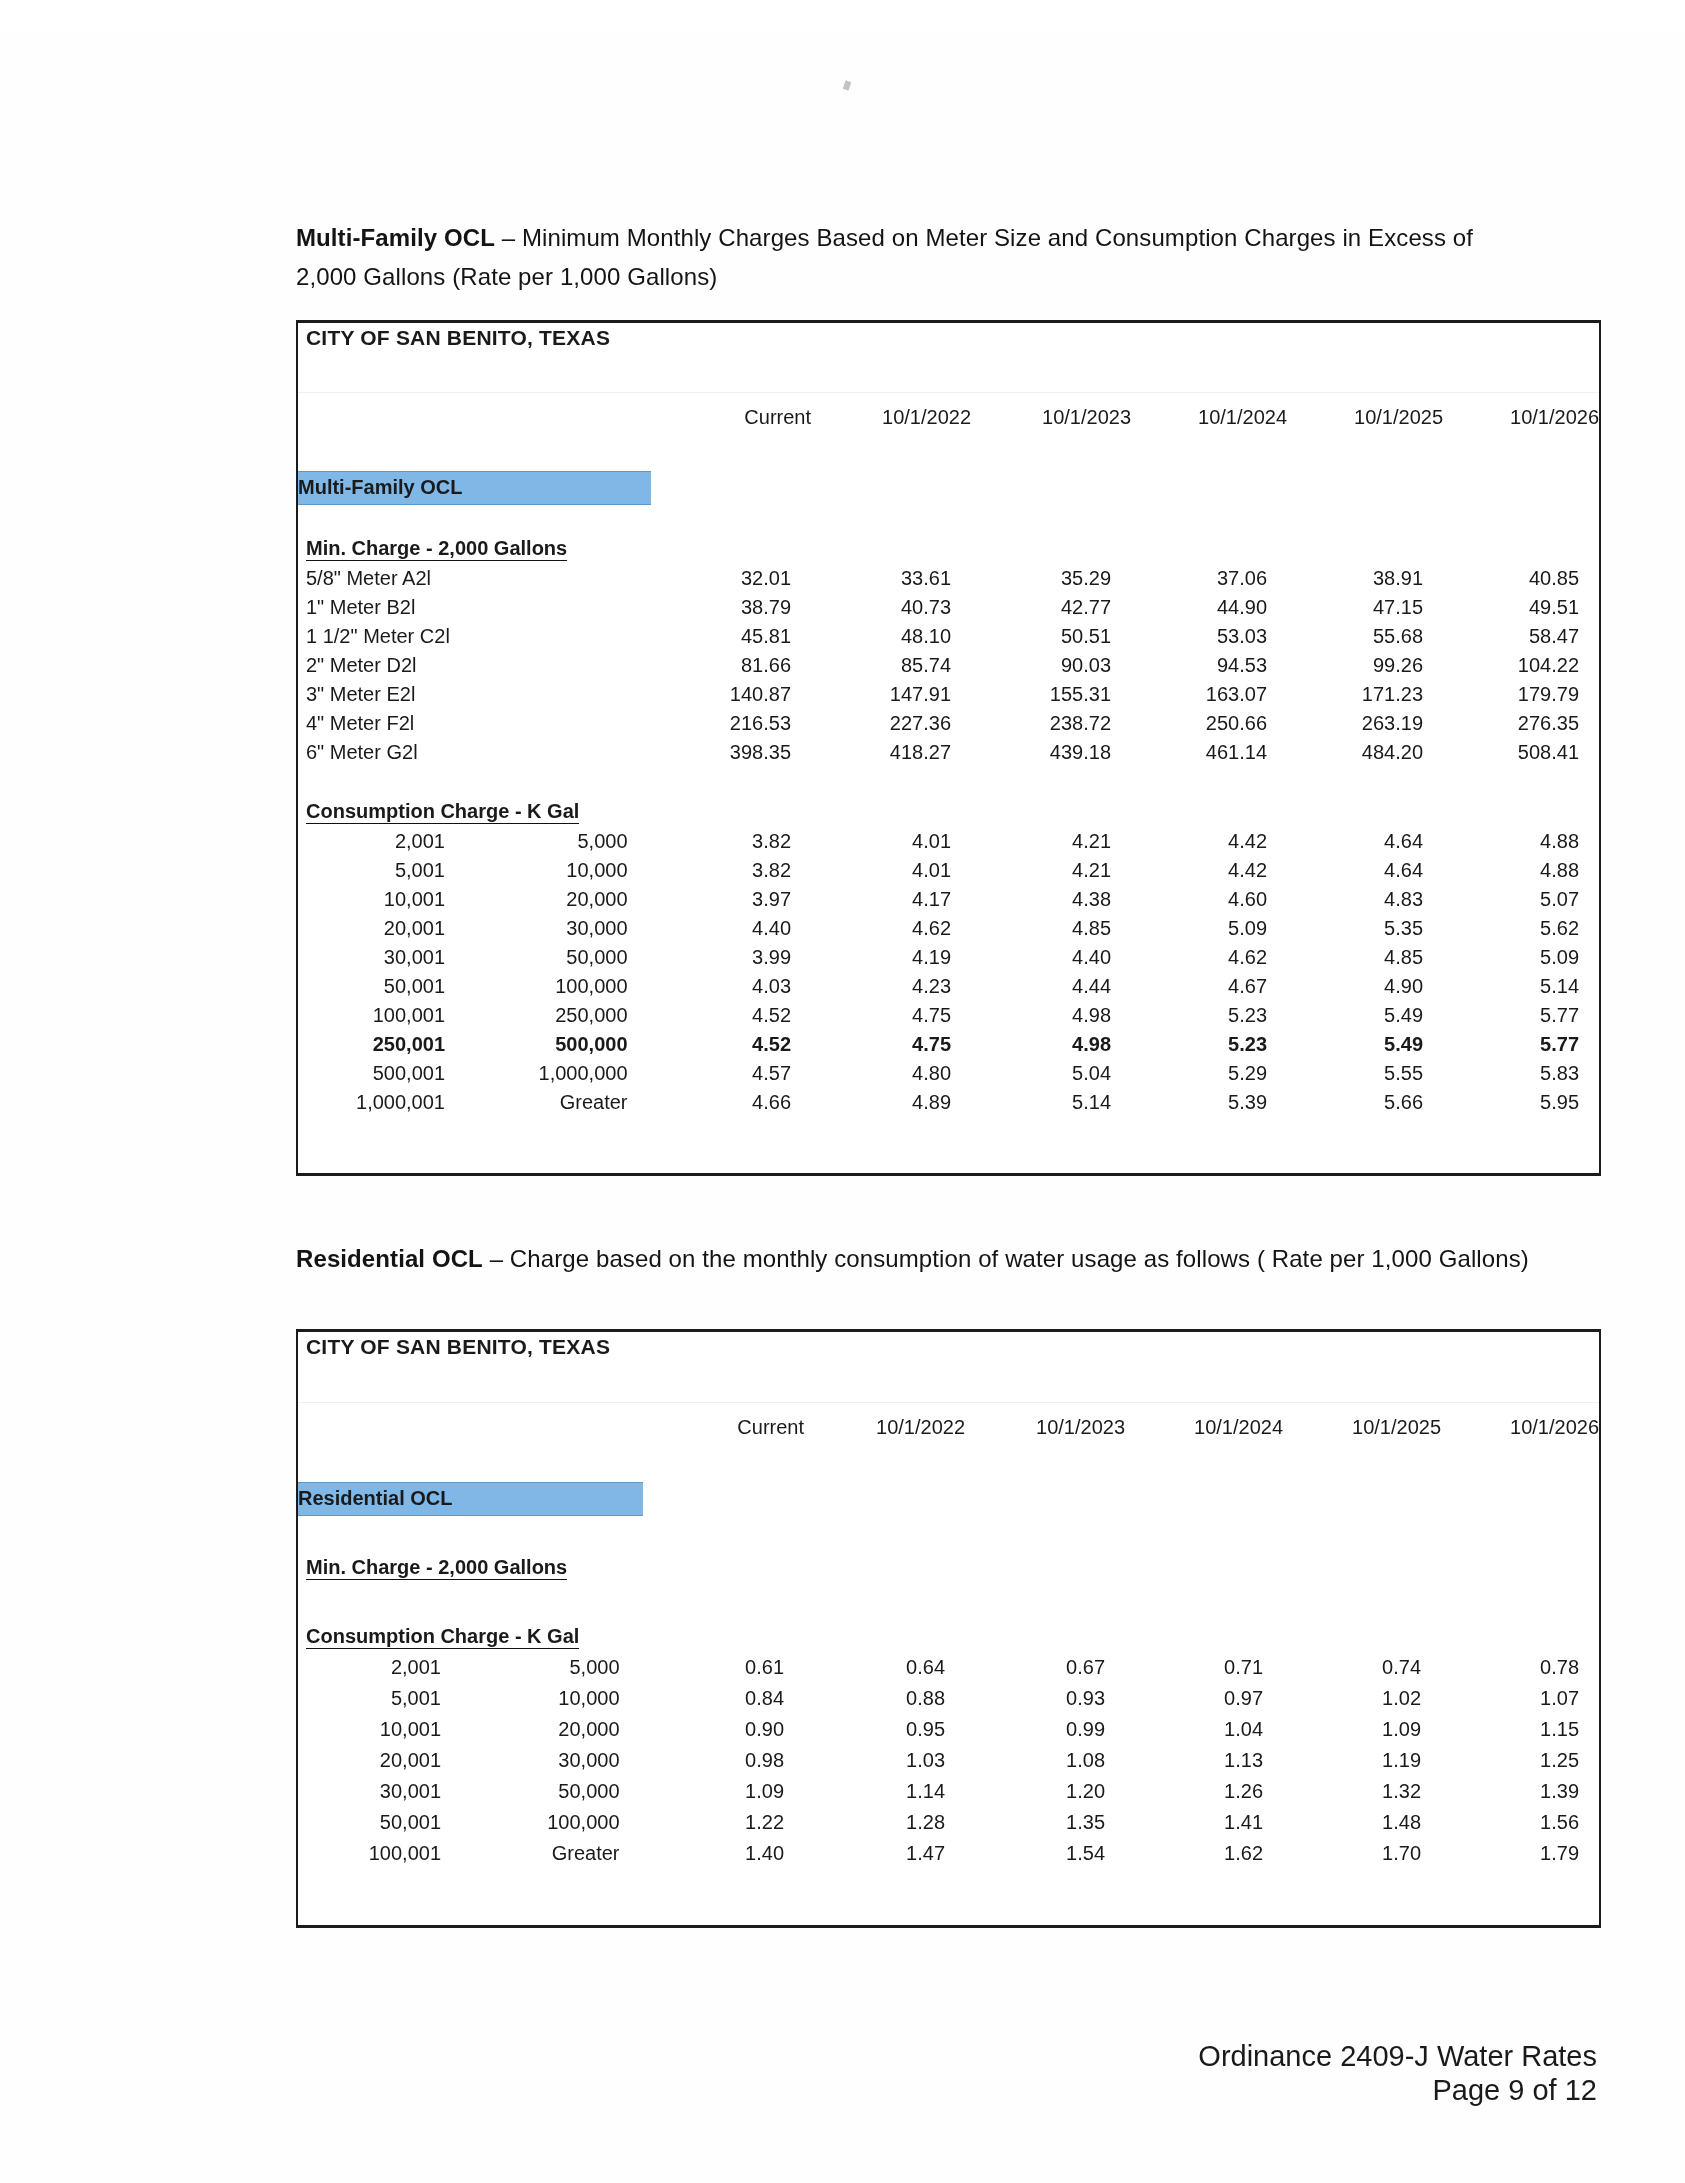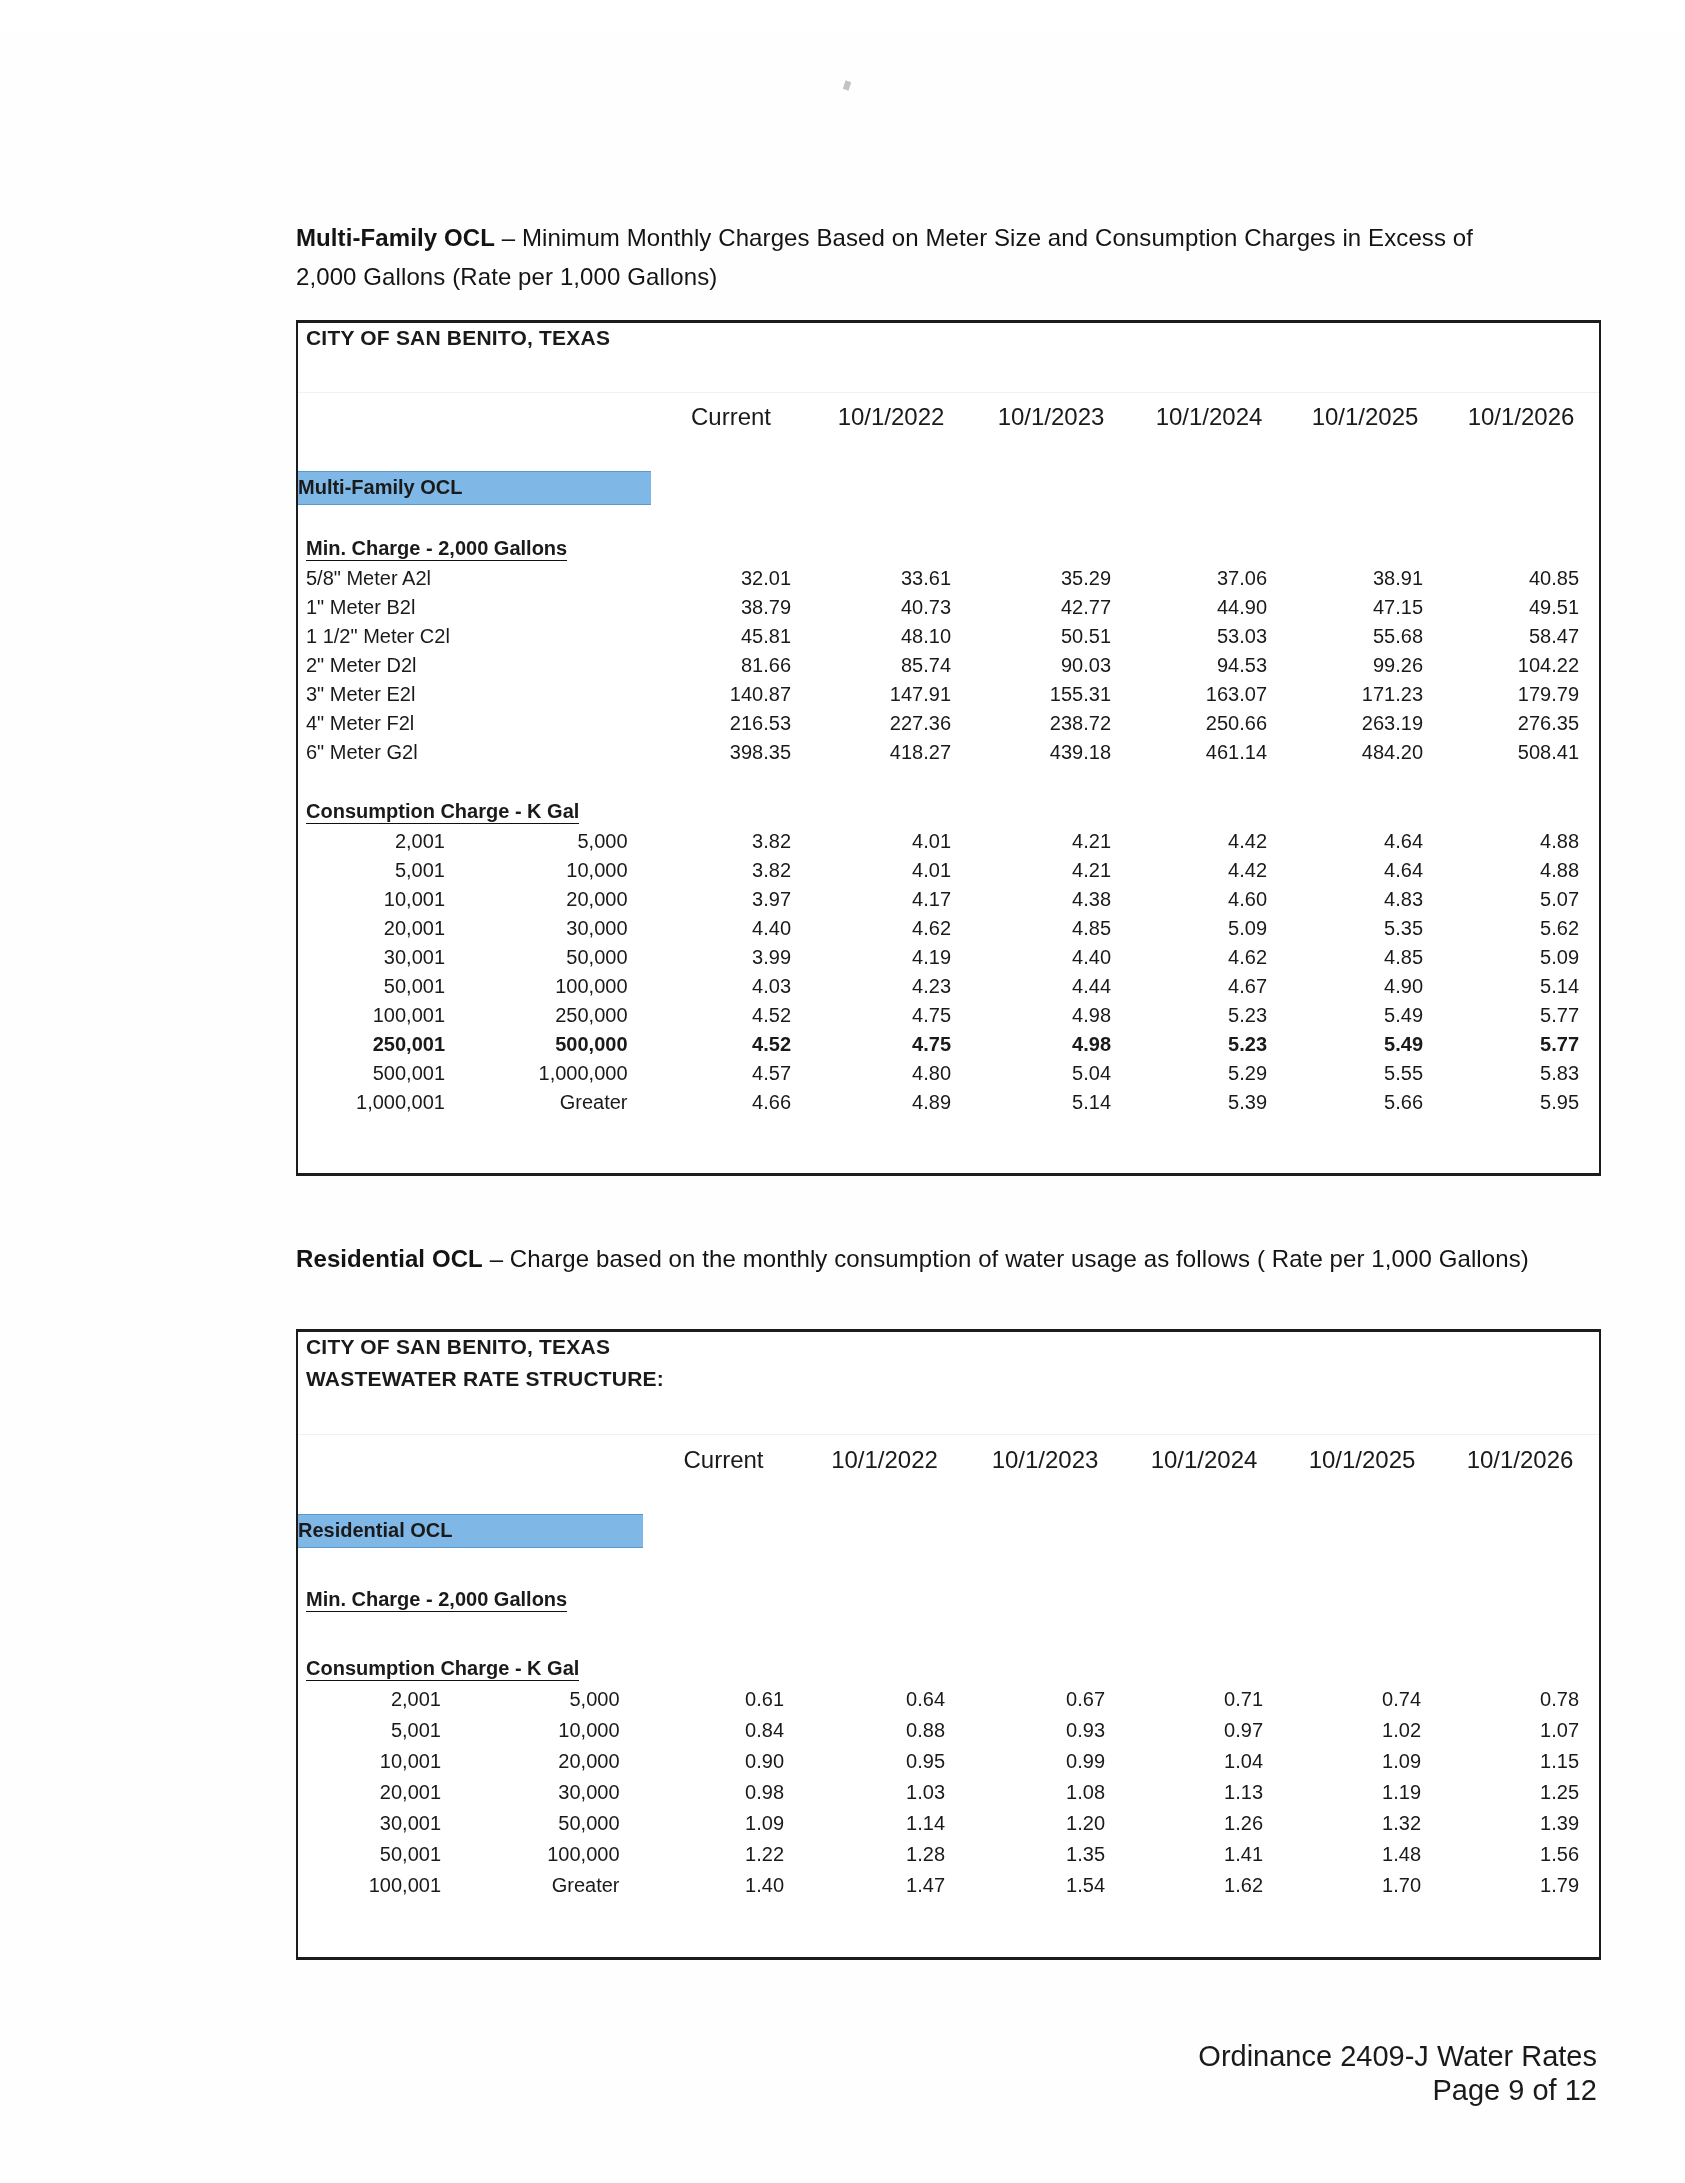--- a/index.html
+++ b/index.html
@@ -85,21 +85,21 @@
   td.numl {
     text-align: right;
     padding-right: 23.5px;
     white-space: nowrap;
   }
   td.ctr {
     text-align: center;
   }
 
   .title-row td { font-weight: 700; font-size: 21px; letter-spacing: 0.2px; }
-  .hdr td { font-size: 24px; }
+  .hdr td { font-size: 20px; text-align: right; }
 
   .band {
     background: #7fb8e6;
     font-weight: 700;
     font-size: 20px;
   }
   .band-cell {
     padding-left: 13.4px;
     box-shadow: inset 0 0.8px 0 #4f8fc0, inset 0 -0.8px 0 #4f8fc0;
   }
@@ -431,29 +431,20 @@
     <tbody id="t2-body">
         <tr class="title-row" style="height: 32px;">
           <td class="lbl" colspan="2">CITY OF SAN BENITO, TEXAS</td>
           <td></td>
           <td></td>
           <td></td>
           <td></td>
           <td></td>
           <td></td>
         </tr>
-        <tr class="title-row" style="height: 32px;">
-          <td class="lbl" colspan="2">WASTEWATER RATE STRUCTURE:</td>
-          <td class="ctr vr"></td>
-          <td class="ctr vr"></td>
-          <td class="ctr vr"></td>
-          <td class="ctr vr"></td>
-          <td class="ctr vr"></td>
-          <td class="ctr vr"></td>
-        </tr>
         <tr class="ghost" style="height: 40px;">
           <td colspan="2"></td>
           <td class="ctr vr"></td>
           <td class="ctr vr"></td>
           <td class="ctr vr"></td>
           <td class="ctr vr"></td>
           <td class="ctr vr"></td>
           <td class="ctr vr"></td>
         </tr>
         <tr class="hdr" style="height: 50px;">

